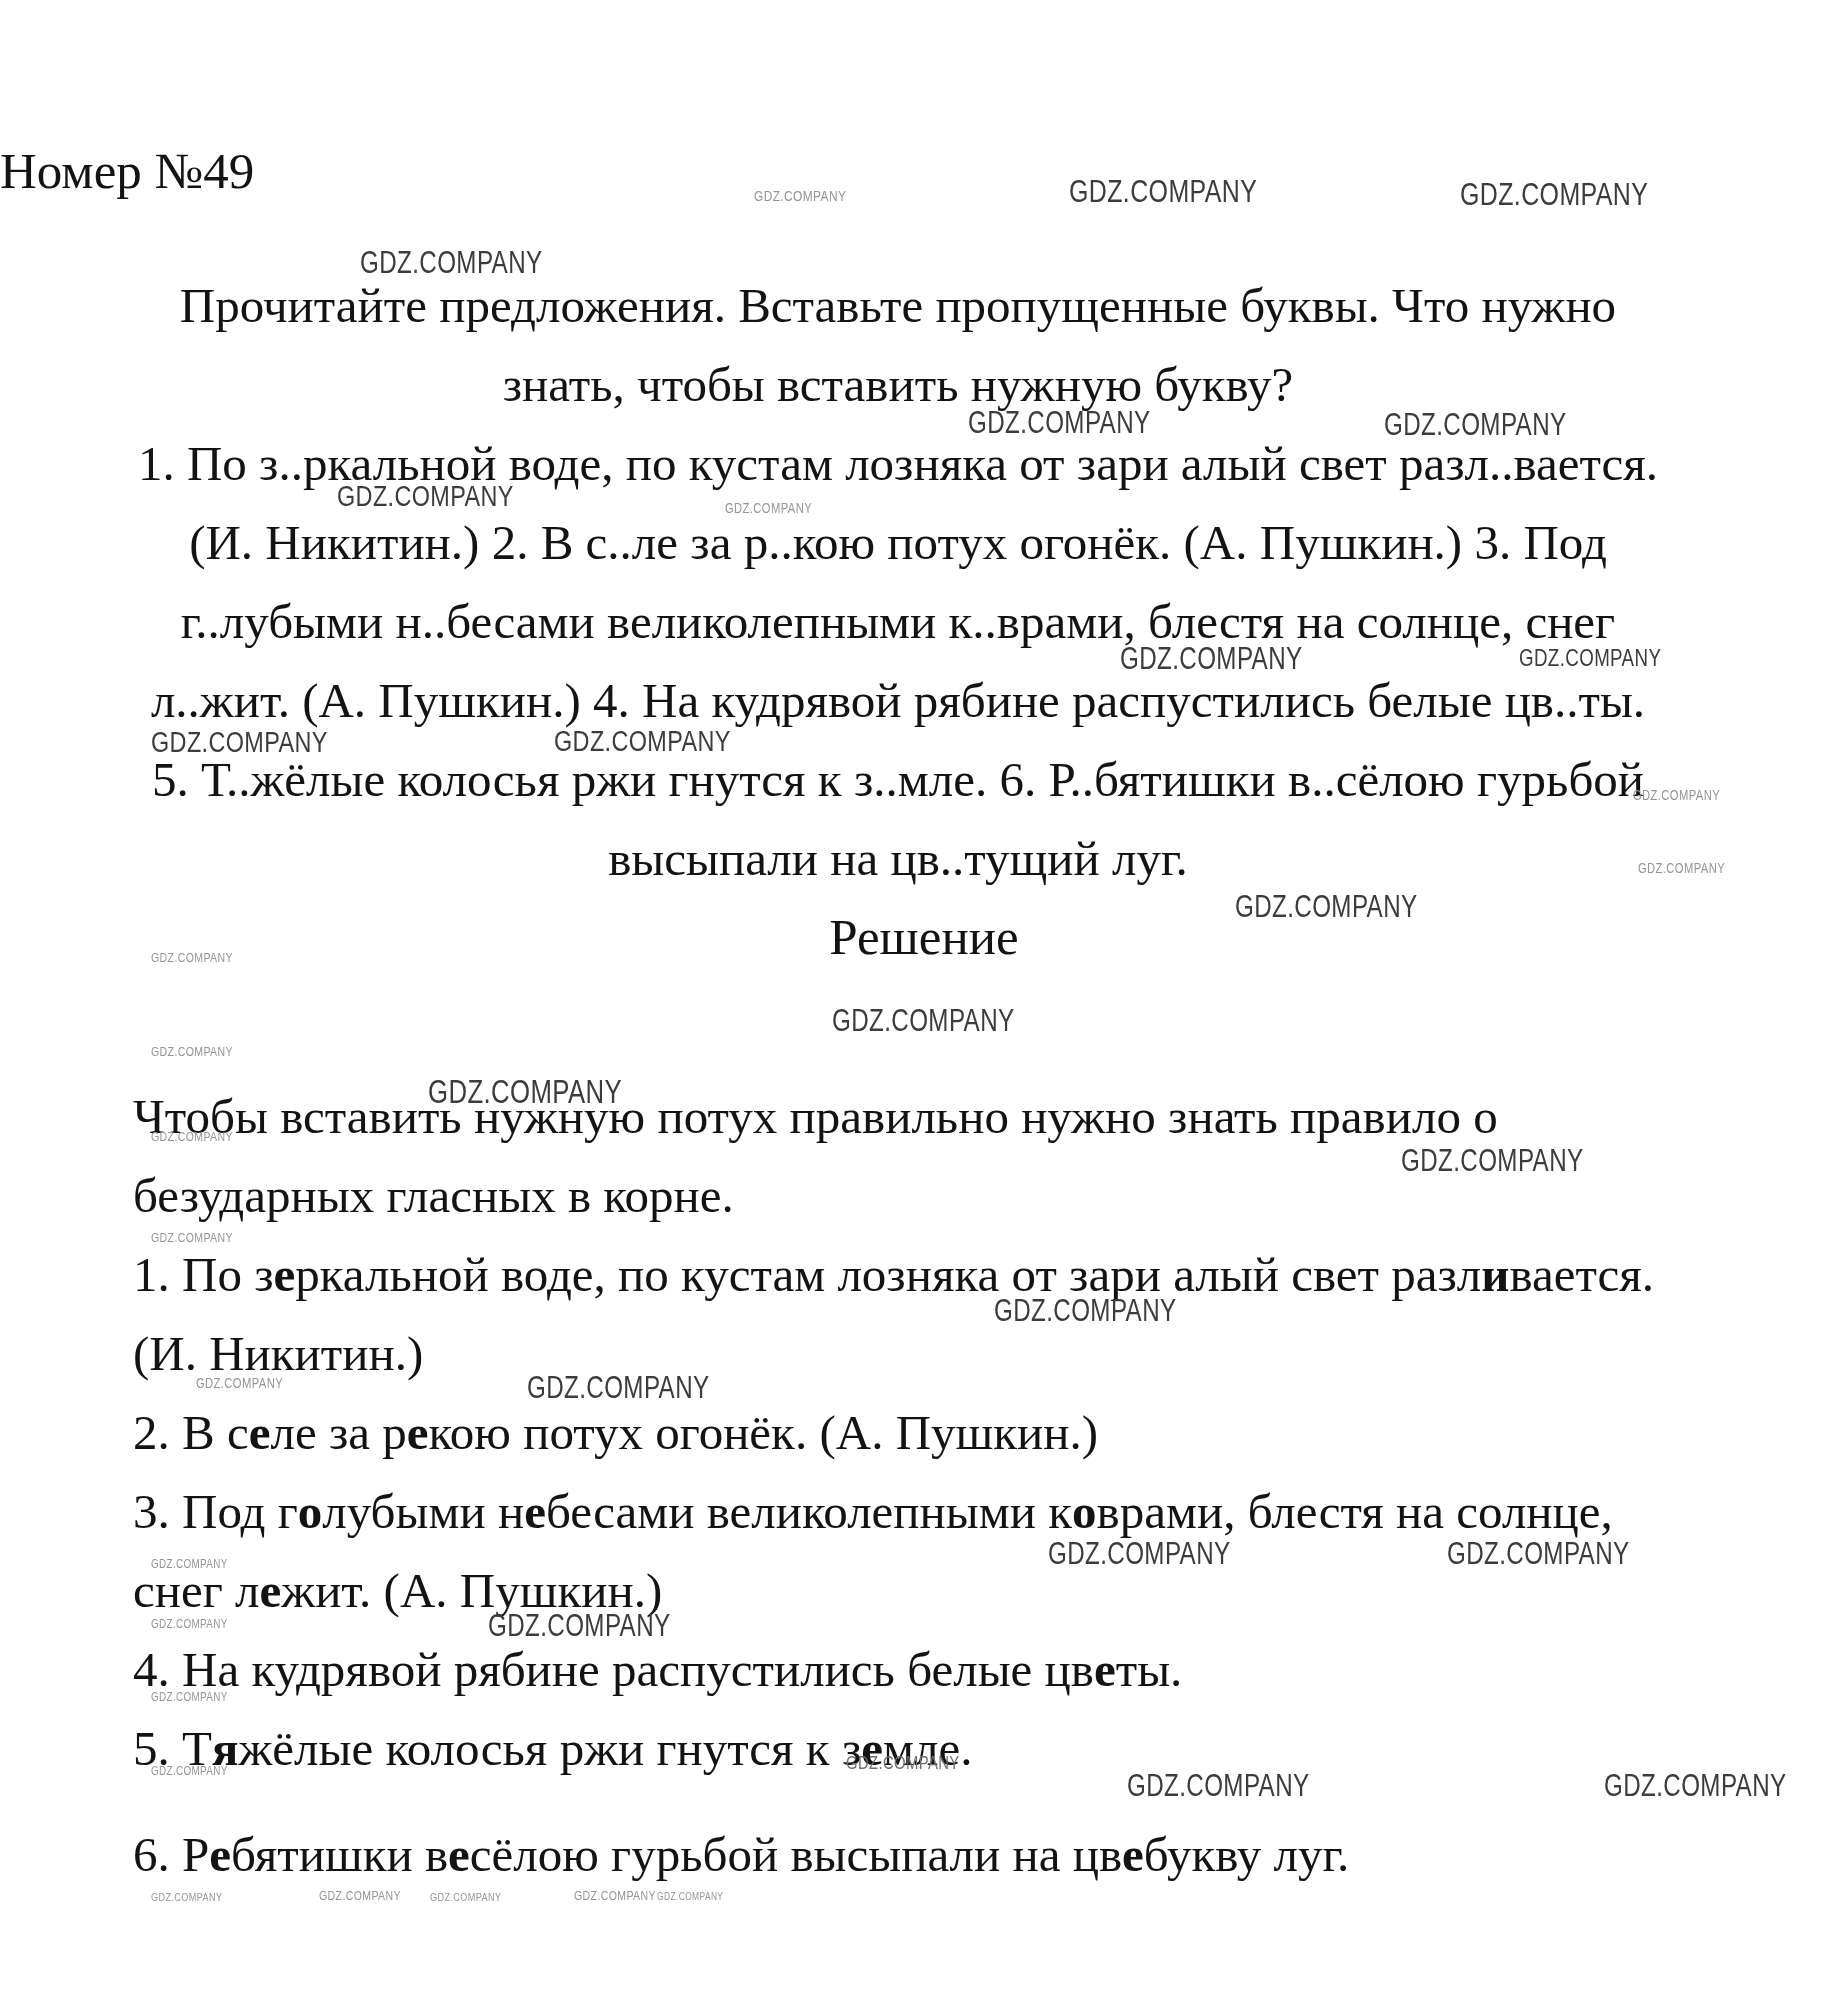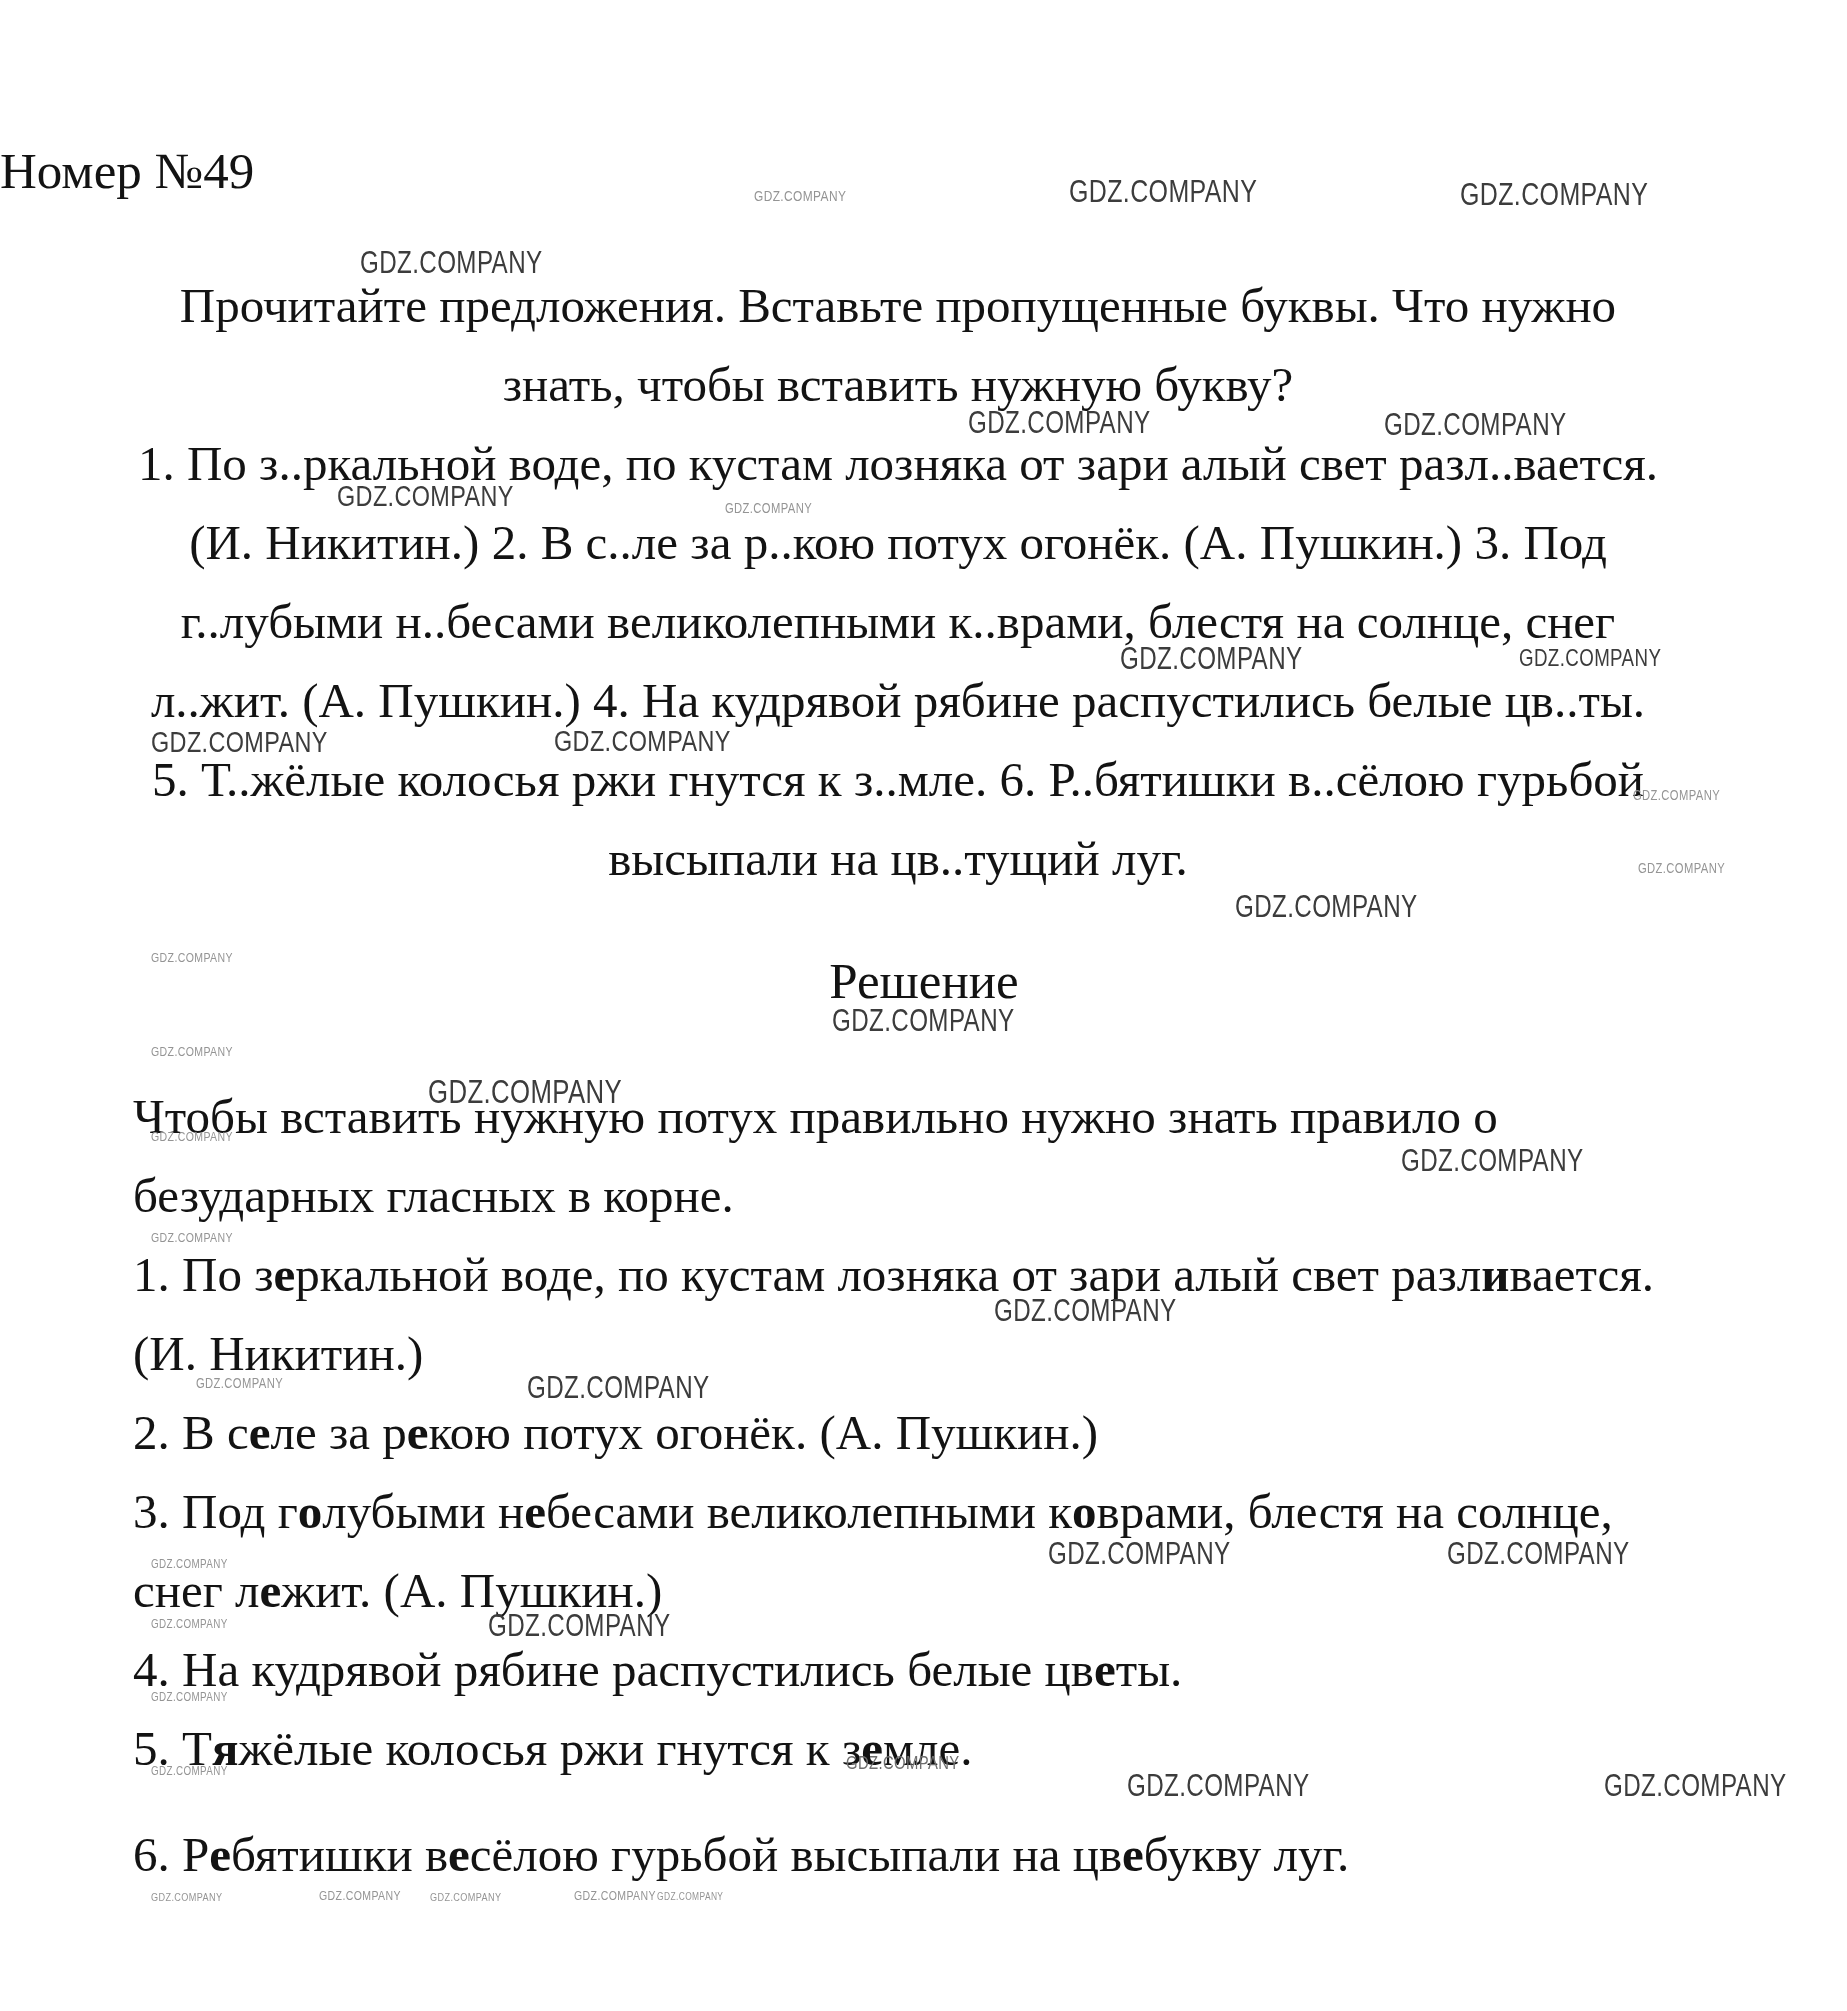--- a/index.html
+++ b/index.html
@@ -29,21 +29,21 @@
     top: 266px;
     left: 133px;
     width: 1530px;
     font-size: 49px;
     line-height: 79px;
     text-align: center;
   }
   #task p { margin: 0; }
 
   #solution-heading {
-    top: 952px;
+    top: 908px;
     left: 0;
     width: 1848px;
     text-align: center;
     font-size: 51px;
   }
   #solution-body {
     top: 1077px;
     left: 133px;
     width: 1530px;
     font-size: 49px;

